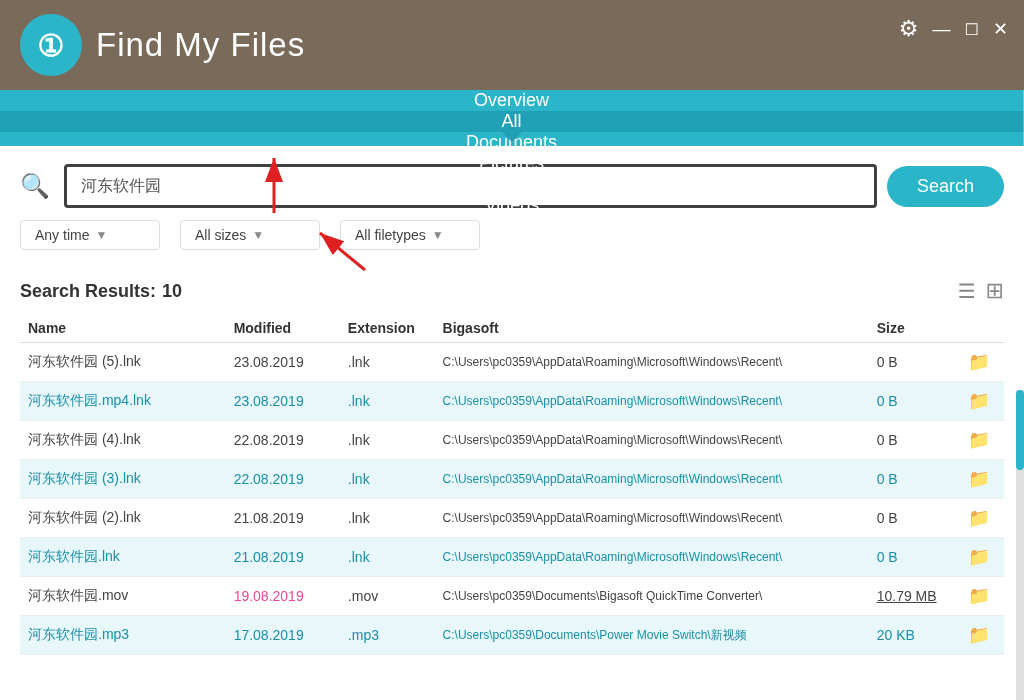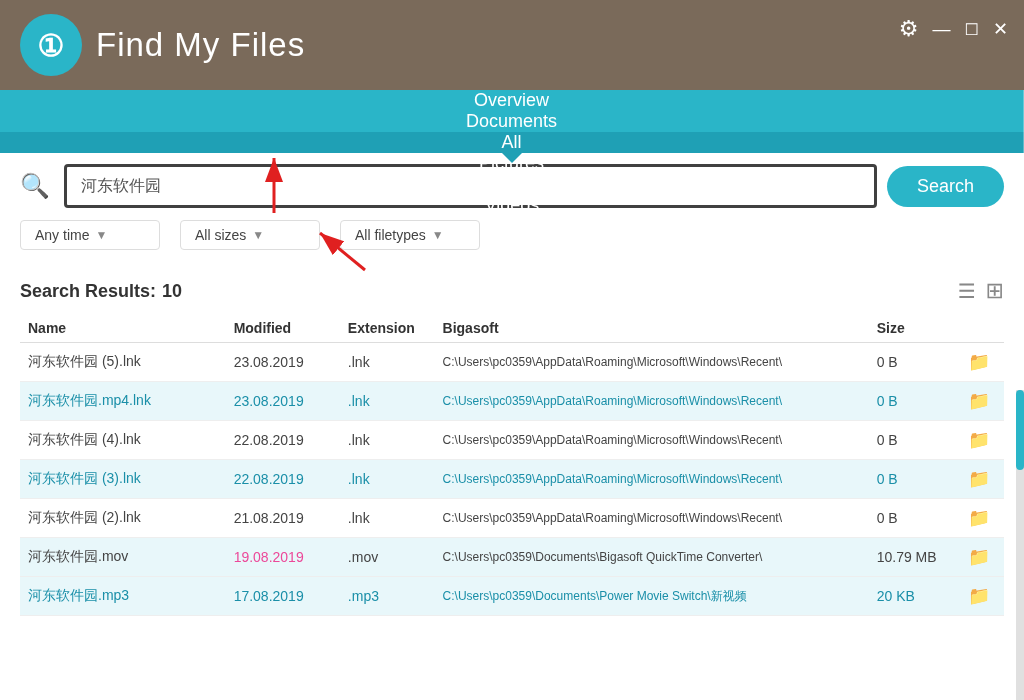--- a/index.html
+++ b/index.html
@@ -202,25 +202,25 @@
       <span style="cursor:pointer;color:white;font-size:18px;">—</span>
       <span style="cursor:pointer;color:white;font-size:16px;">☐</span>
       <span style="cursor:pointer;color:white;font-size:18px;">✕</span>
     </div>
   </div>
 
   <div class="nav-tabs">
     <div class="nav-tab">
       <span>Overview</span>
     </div>
-    <div class="nav-tab">
-      <span>Documents</span>
-    </div>
     <div class="nav-tab active">
       <span>All</span>
+    </div>
+    <div class="nav-tab">
+      <span>Documents</span>
     </div>
     <div class="nav-tab">
       <span>Pictures</span>
     </div>
     <div class="nav-tab">
       <span>Music</span>
     </div>
     <div class="nav-tab">
       <span>Videos</span>
     </div>
@@ -327,26 +327,34 @@
     <td class="col-icon" style="color:#f0a800;font-size:18px;">📁</td>
   </tr>
           <tr>
     <td class="col-name" style="color:#444;">河东软件园 (2).lnk</td>
     <td class="col-modified" style="color:#444;">21.08.2019</td>
     <td class="col-ext" style="color:#444;">.lnk</td>
     <td class="col-fullpath" style="color:#444;;font-size:12px;">C:\Users\pc0359\AppData\Roaming\Microsoft\Windows\Recent\</td>
     <td class="col-size" style="color:#444;">0 B</td>
     <td class="col-icon" style="color:#f0a800;font-size:18px;">📁</td>
   </tr>
+          <tr style="background: rgb(232, 247, 250);">
+    <td class="col-name" style="color:#1a8fa8;">河东软件园.lnk</td>
+    <td class="col-modified" style="color:#1a8fa8;">21.08.2019</td>
+    <td class="col-ext" style="color:#1a8fa8;">.lnk</td>
+    <td class="col-fullpath" style="color:#1a8fa8;;font-size:12px;">C:\Users\pc0359\AppData\Roaming\Microsoft\Windows\Recent\</td>
+    <td class="col-size" style="color:#1a8fa8;">0 B</td>
+    <td class="col-icon" style="color:#f0a800;font-size:18px;">📁</td>
+  </tr>
           <tr>
     <td class="col-name" style="color:#444;">河东软件园.mov</td>
     <td class="col-modified" style="color:#ec4899;">19.08.2019</td>
     <td class="col-ext" style="color:#444;">.mov</td>
     <td class="col-fullpath" style="color:#444;;font-size:12px;">C:\Users\pc0359\Documents\Bigasoft QuickTime Converter\</td>
-    <td class="col-size" style="color:#444;">10.79 MB</td>
+    <td class="col-size" style="color:#444;text-decoration:underline;">10.79 MB</td>
     <td class="col-icon" style="color:#f0a800;font-size:18px;">📁</td>
   </tr>
           <tr style="background: rgb(232, 247, 250);">
     <td class="col-name" style="color:#1a8fa8;">河东软件园.mp3</td>
     <td class="col-modified" style="color:#1a8fa8;">17.08.2019</td>
     <td class="col-ext" style="color:#1a8fa8;">.mp3</td>
     <td class="col-fullpath" style="color:#1a8fa8;;font-size:12px;">C:\Users\pc0359\Documents\Power Movie Switch\新视频</td>
     <td class="col-size" style="color:#1a8fa8;">20 KB</td>
     <td class="col-icon" style="color:#f0a800;font-size:18px;">📁</td>
   </tr>

